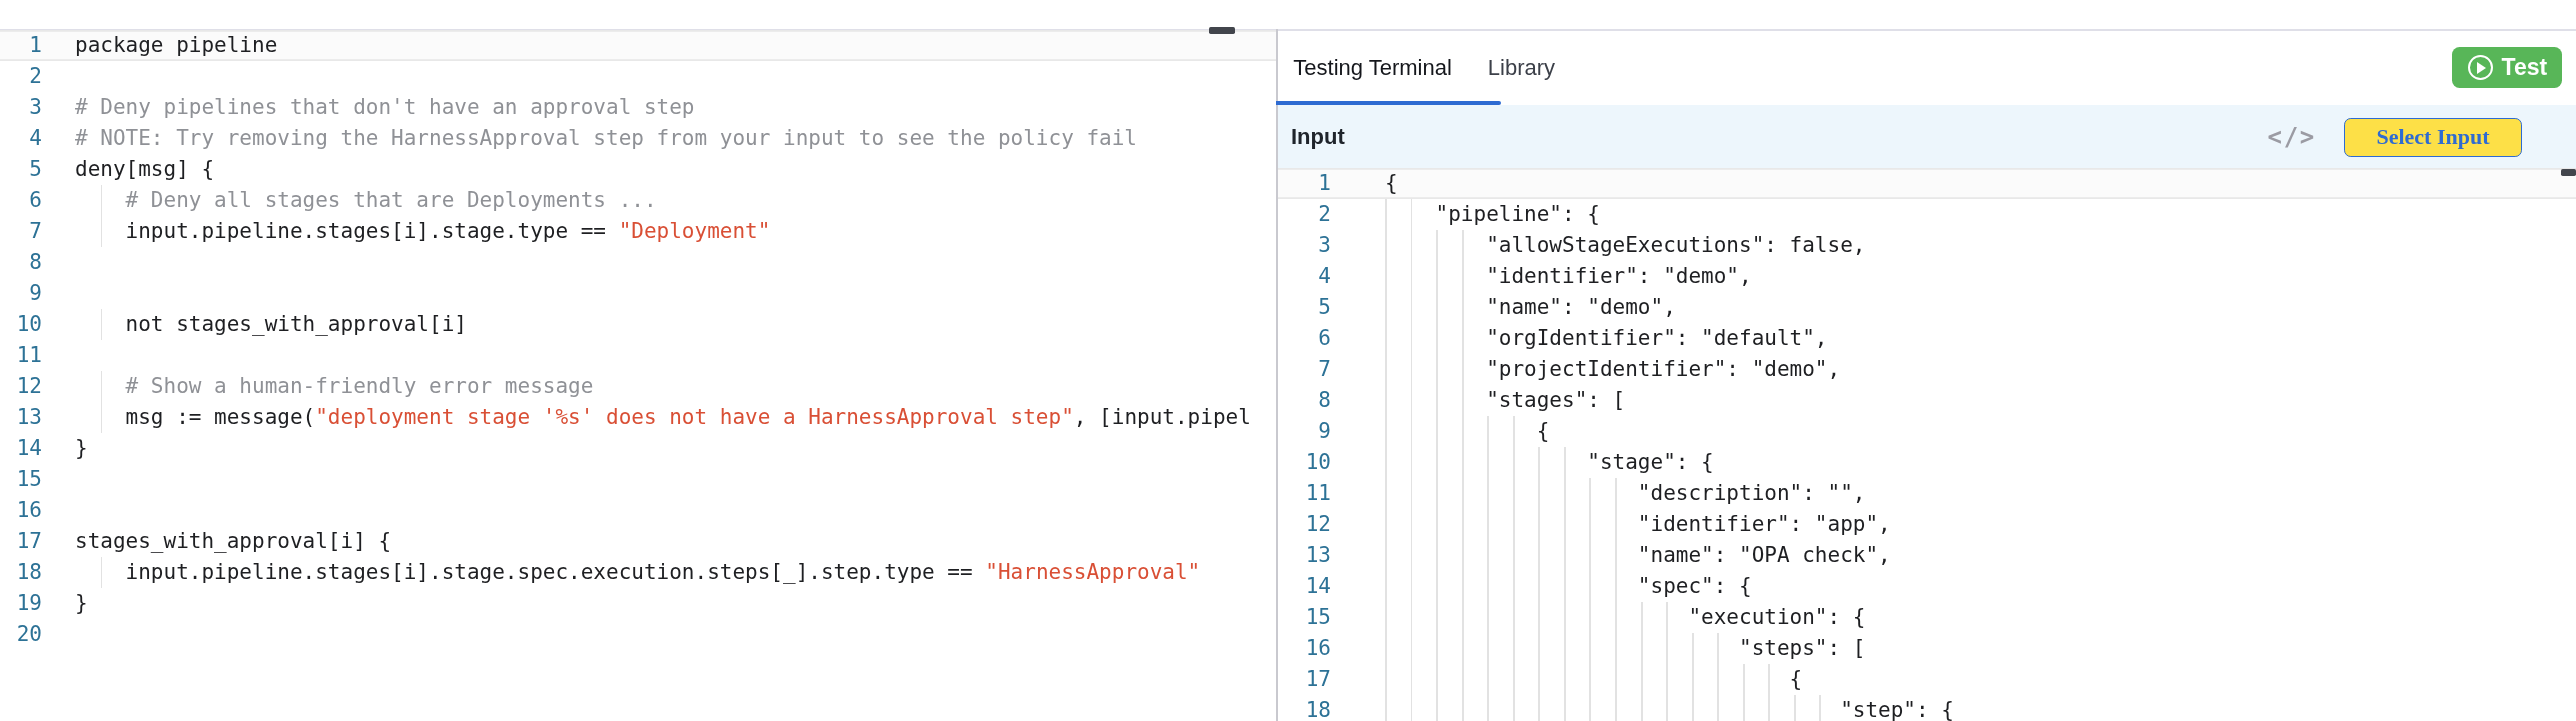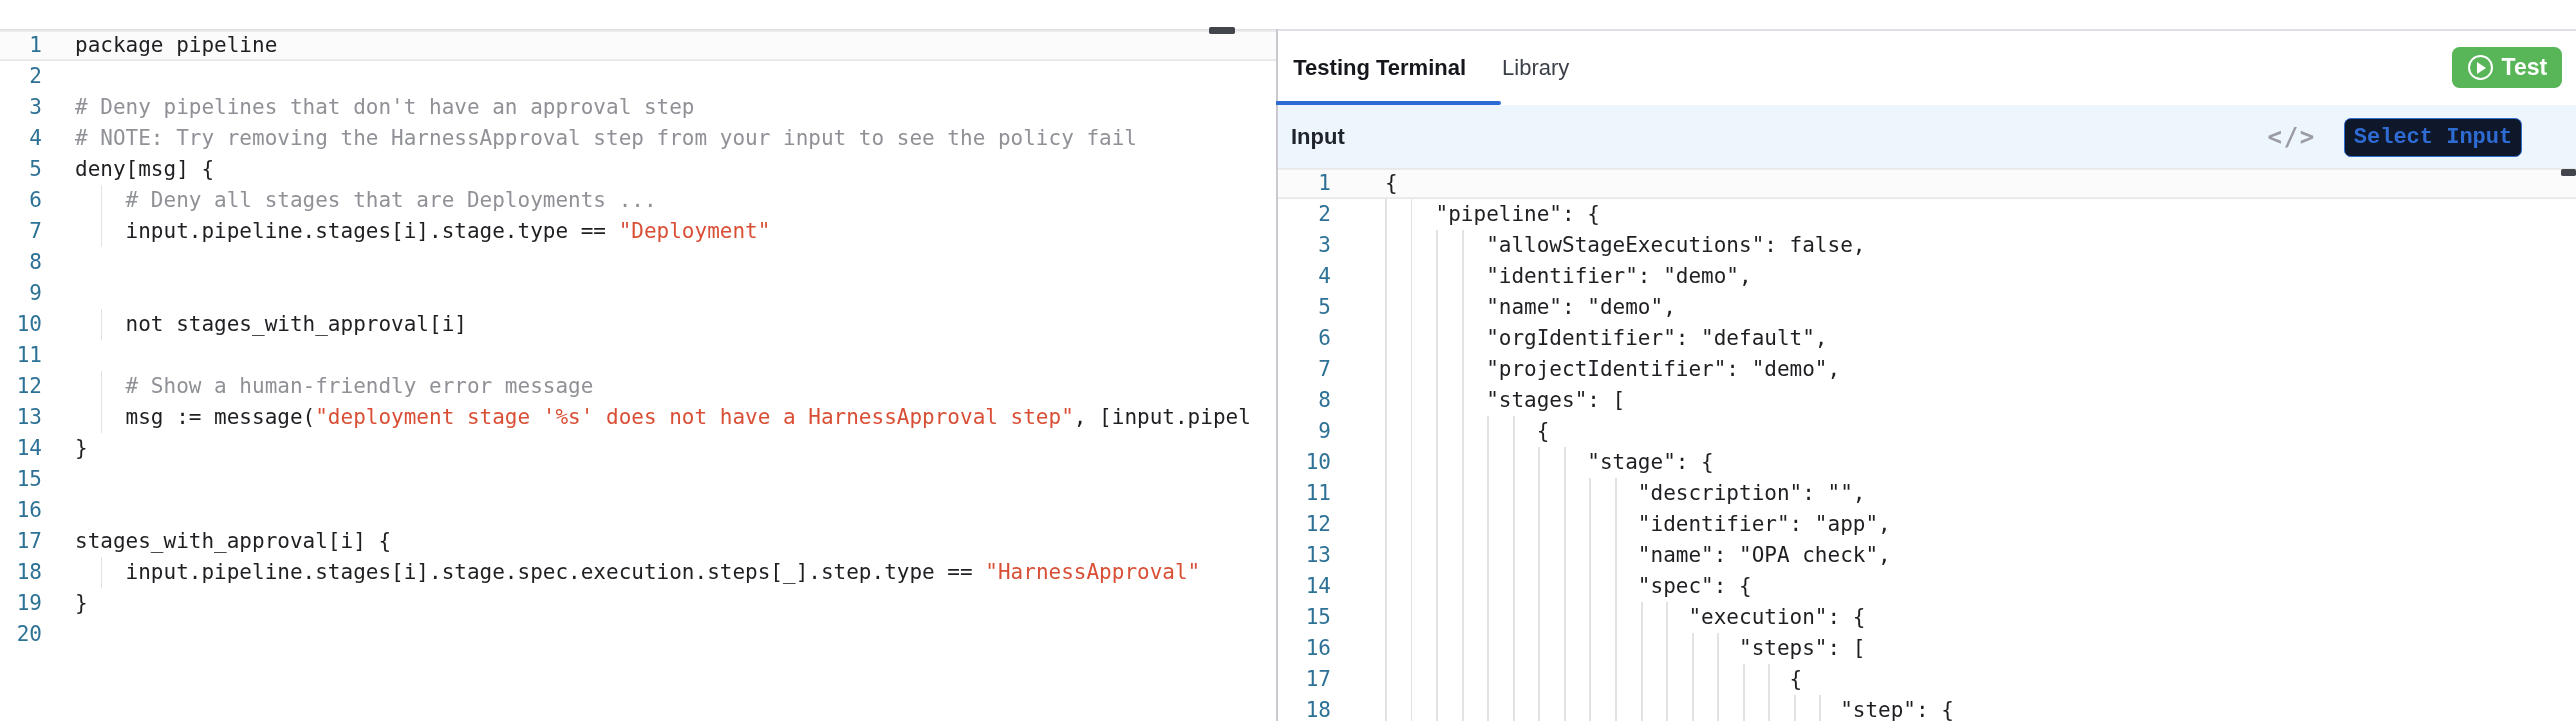--- a/index.html
+++ b/index.html
@@ -44,21 +44,21 @@
   #dash-left{left:1209px;top:27px;width:25.5px;}
   #dash-right{left:2561px;top:169px;width:15.3px;}
 
   
   #right-panel{position:absolute;left:1278px;top:31px;width:1298px;height:691px;}
 
   #tabs-row{position:absolute;left:0;top:0;width:1298px;height:74px;
     display:flex;align-items:center;}
   .tab{font-size:22px;margin-left:36px;cursor:pointer;}
   .tab:first-child{margin-left:15.3px;}
-  .tab.active{font-weight:bold;color:var(--tab-active);}
+  .tab.active{font-weight:normal;color:var(--tab-active);}
   .tab.inactive{font-weight:500;color:var(--tab-inactive);}
   #tab-underline{position:absolute;left:-1.7px;bottom:0;width:225px;height:4.2px;
     background:var(--accent);border-radius:0 2.5px 2.5px 0;}
 
   #test-button{position:absolute;right:13.6px;top:16px;width:110px;height:41px;
     background:var(--green);border:none;border-radius:7.6px;color:#fff;
     font-weight:bold;font-size:23px;display:flex;align-items:center;
     justify-content:center;gap:8.5px;cursor:pointer;
     font-family:"Liberation Sans",sans-serif;}
   .play-circle{width:25.5px;height:25.5px;border:2.5px solid #fff;border-radius:50%;
@@ -69,23 +69,23 @@
 
   #input-bar{position:absolute;left:0;top:74px;width:1298px;height:64px;
     background:var(--bar);border-bottom:0.8px solid #e0e7ed;
     display:flex;align-items:center;}
   #input-title{font-size:22px;font-weight:600;color:#1f242b;margin-left:13px;}
   #code-view-icon{position:absolute;right:260px;top:0;height:64px;
     display:flex;align-items:center;color:var(--icon-gray);
     font-weight:bold;font-size:24px;letter-spacing:1.7px;cursor:pointer;
     font-family:"DejaVu Sans Mono",monospace;}
   #select-input-button{position:absolute;right:54px;top:12.7px;width:178px;height:39px;
-    background:#0f172a;border:1.7px solid var(--accent);border-radius:6.8px;
+    background:#fde047;border:1.7px solid var(--accent);border-radius:6.8px;
     color:var(--accent);font-size:22px;font-weight:600;cursor:pointer;
-    font-family:Liberation Mono, monospace;}
+    font-family:Liberation Serif, serif;}
 
   #right-editor{left:1278px;top:168px;width:1298px;height:554px;}
   #right-editor .ln{width:53px;}
   #right-editor .txt{left:107px;}
 </style>
 </head>
 <body>
 
 <div id="app">
 

